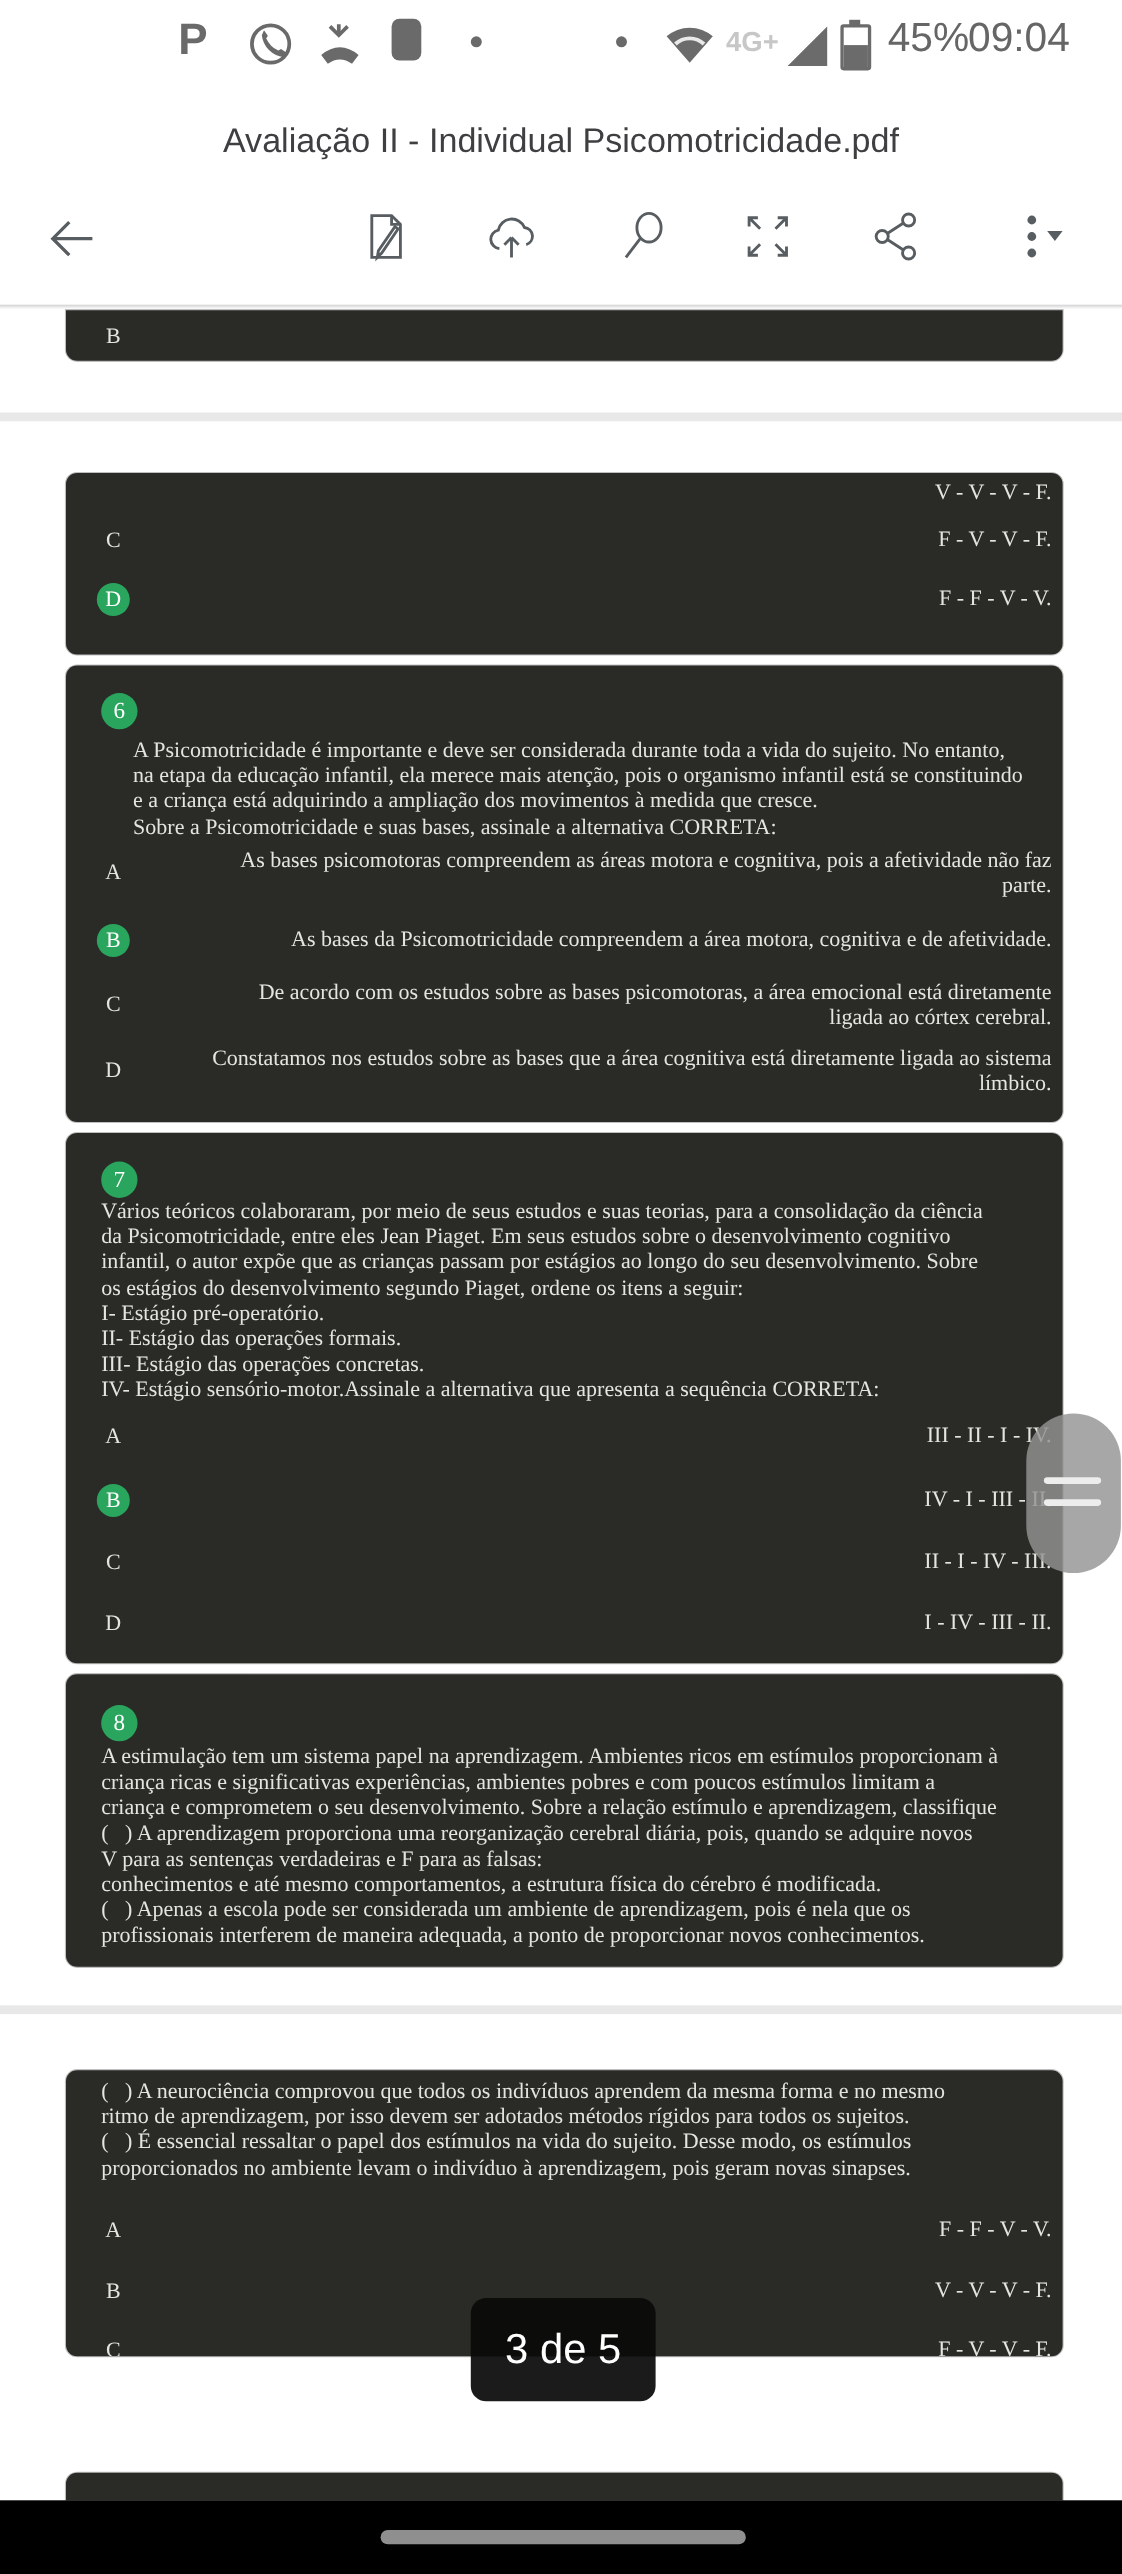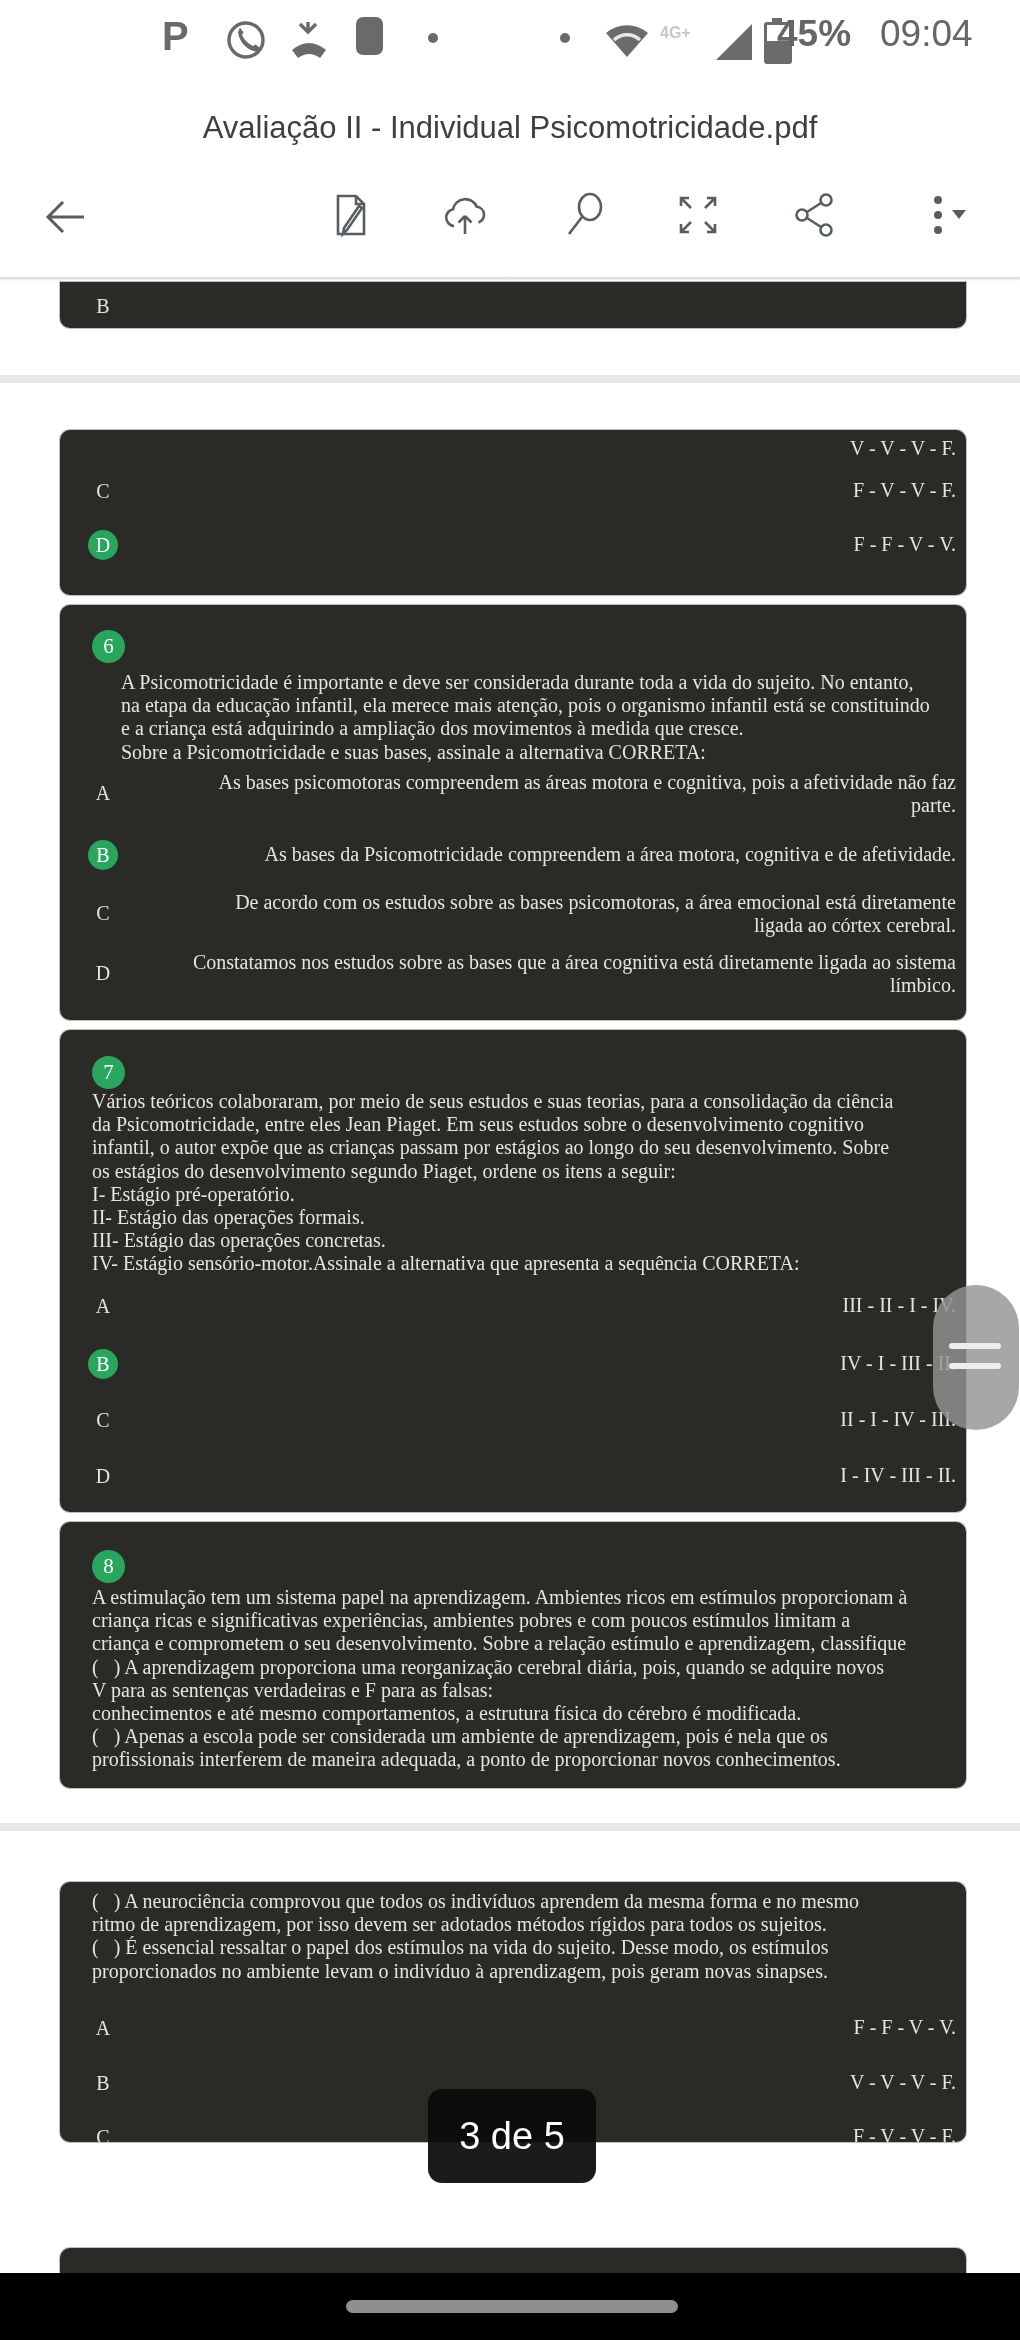--- a/index.html
+++ b/index.html
@@ -5,21 +5,21 @@
   html,body{margin:0;padding:0;}
   body{width:1020px;height:2340px;position:relative;background:#fff;overflow:hidden;
        font-family:"Liberation Sans",sans-serif;}
 
   
   .statusbar{position:absolute;top:0;left:0;width:1020px;height:70px;background:#fff;}
   .sb-ico{position:absolute;color:#6a6a6a;}
   .sb-p{font-size:40px;font-weight:bold;line-height:40px;}
   .sb-dot{width:10px;height:10px;border-radius:50%;background:#6a6a6a;}
   .sb-square{width:27px;height:38px;border-radius:7px;background:#6a6a6a;}
-  .sb-4g{font-size:16px;color:#c7c7c7;font-weight:bold;}
+  .sb-4g{font-size:25px;color:#c7c7c7;font-weight:bold;}
   .sb-tri{width:0;height:0;border-left:36px solid transparent;border-bottom:36px solid #6b6b6b;}
   .sb-batt{width:22px;height:36px;border:3px solid #6b6b6b;border-radius:3px;position:absolute;}
   .sb-batt:before{content:"";position:absolute;top:-7px;left:5px;width:10px;height:5px;background:#6b6b6b;}
   .sb-batt-fill{position:absolute;bottom:0;left:0;width:100%;height:55%;background:#6b6b6b;}
   .sb-txt{font-size:37px;color:#666;line-height:40px;}
 
   
   .doc-title{position:absolute;top:110px;left:0;width:1020px;text-align:center;
              font-size:31px;color:#3f3f41;}
   .tb-btn{position:absolute;top:188px;width:54px;height:54px;}
@@ -74,21 +74,21 @@
   <span class="sb-ico sb-dot" style="left:560px;top:33px;"></span>
   <svg class="sb-ico" style="left:604px;top:22px;" width="46" height="36" viewBox="0 0 46 36">
     <path d="M23 35 L2 11 A 32 32 0 0 1 44 11 Z" fill="#6b6b6b"></path>
     <path d="M10 18 A 19 19 0 0 1 36 18" stroke="#ffffff" stroke-width="3.5" fill="none" opacity="0.85"></path>
   </svg>
   <span class="sb-ico sb-4g" style="left:660px;top:24px;">4G+</span>
   <span class="sb-ico sb-tri" style="left:716px;top:24px;"></span>
   <span class="sb-batt" style="left:764px;top:22px;">
       <span class="sb-batt-fill"></span>
     </span>
-  <span class="sb-ico sb-txt" style="left:777px;top:14px;font-weight:bold;">45%</span>
+  <span class="sb-ico sb-txt" style="left:807px;top:14px;">45%</span>
   <span class="sb-ico sb-txt" style="left:880px;top:14px;">09:04</span>
 </div>
 
 <div class="doc-title">Avaliação II - Individual Psicomotricidade.pdf</div>
 
 <div class="tb-btn" style="left:38px;top:190px;">
   <svg width="54" height="54" viewBox="0 0 54 54">
     <path d="M25 12 L10 27 L25 42 M10 27 H46" stroke-width="3"></path>
   </svg>
 </div>

